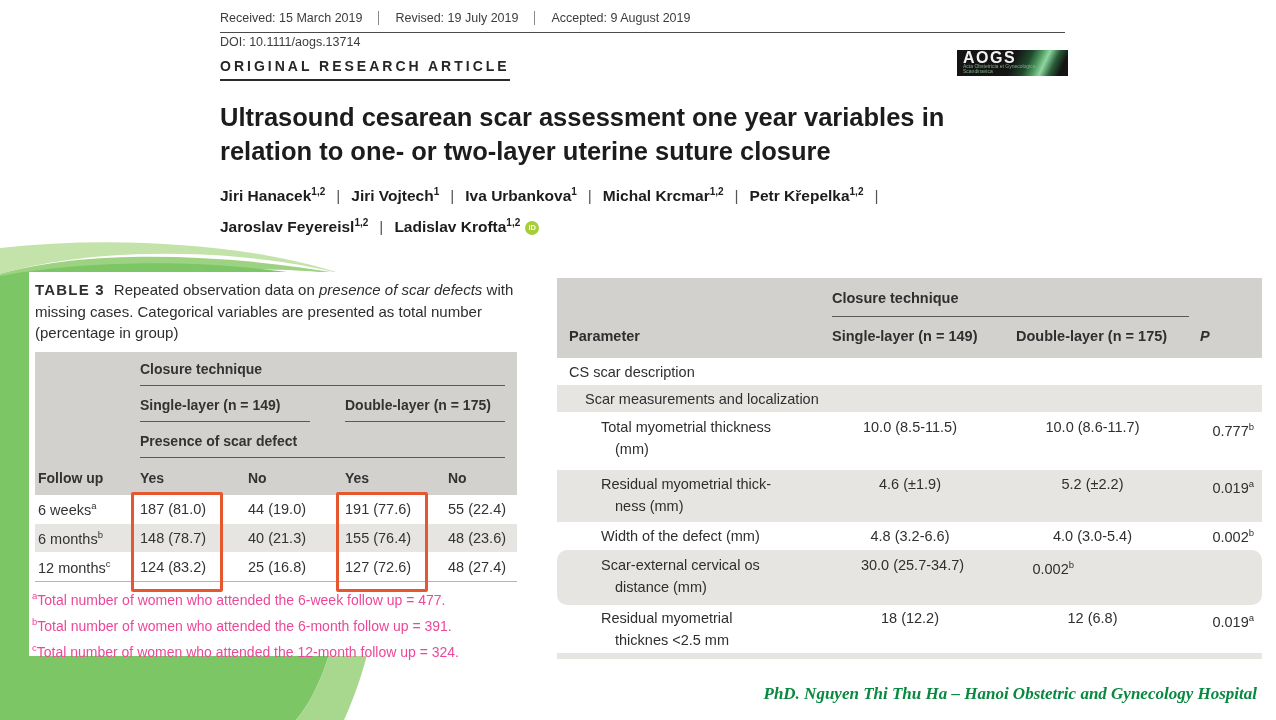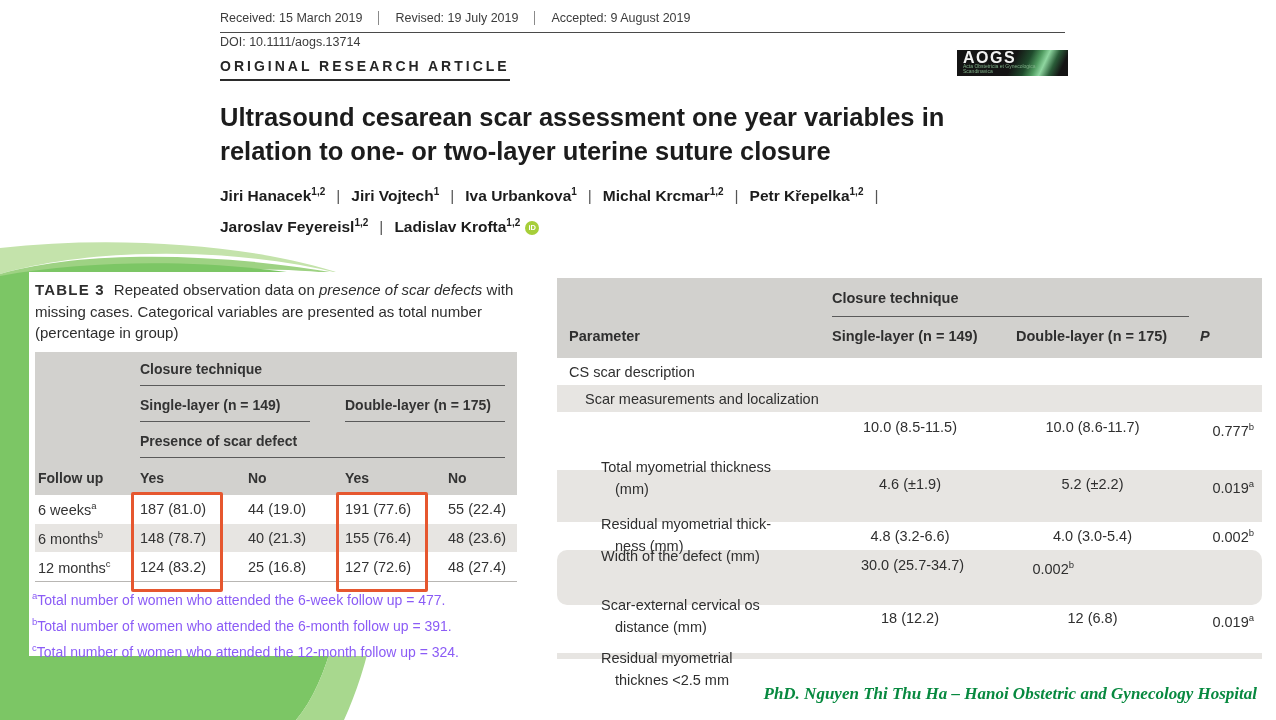--- a/index.html
+++ b/index.html
@@ -42,36 +42,36 @@
   .t3row{display:flex;align-items:center;height:28.66px;}
   .t3row.shade{background:#e7e5e2;}
   .t3row.last{border-bottom:1px solid #b8b6b3;}
   .t3c0{flex:0 0 102px;padding-left:3px;}
   .t3c1{flex:0 0 108px;}
   .t3c2{flex:0 0 97px;}
   .t3c3{flex:0 0 103px;}
   .t3c4{flex:0 0 69px;}
   #t3 sup, #t3-foot sup{font-size:9.5px;}
   #t3-foot{position:absolute;left:32px;top:585px;width:500px;font-size:14px;line-height:21.5px;
-           color:#8b5cf6;z-index:2;}
+           color:#ec4899;z-index:2;}
   .obox{position:absolute;width:86px;height:94px;border:3px solid #e6572f;border-radius:2px;z-index:3;}
   
   #rt{position:absolute;left:557px;top:278px;width:705px;z-index:2;font-size:14.5px;color:#2f2f2f;}
   #rt-head{position:relative;height:80px;background:#d2d1ce;font-weight:bold;}
   #rt-head span{position:absolute;white-space:nowrap;}
   .rrow{display:flex;}
   .rrow.shade{background:#e7e5e2;}
   .rc1{flex:0 0 263px;}
   .rc2{flex:0 0 180px;text-align:center;}
   .rc3{flex:0 0 185px;text-align:center;}
   .rc4{flex:0 0 77px;text-align:right;padding-right:8px;box-sizing:border-box;}
   .rrow .l1,.rrow .l2{white-space:nowrap;display:block;}
   .ind1 .l1{padding-left:12px;}
   .ind2 .l1{padding-left:28px;}
-  .ind3 .l1{padding-left:44px;margin-top:40px;}
+  .ind3 .l1{padding-left:44px;}
   .ind3 .l2{padding-left:58px;}
   .rrow{align-items:flex-start;line-height:22px;}
   .h27{height:27px;align-items:center;line-height:normal;}
   .h58{height:58px;padding-top:4px;box-sizing:border-box;}
   .h52{height:52px;padding-top:3px;box-sizing:border-box;}
   .h28{height:28px;align-items:center;line-height:normal;}
   .h55{height:55px;padding-top:4px;box-sizing:border-box;border-radius:10px;}
   .h46{height:46px;padding-top:2px;box-sizing:border-box;}
   .graybar{height:6px;background:#e7e5e2;margin-top:2px;}
   #rt sup{font-size:9.5px;}

